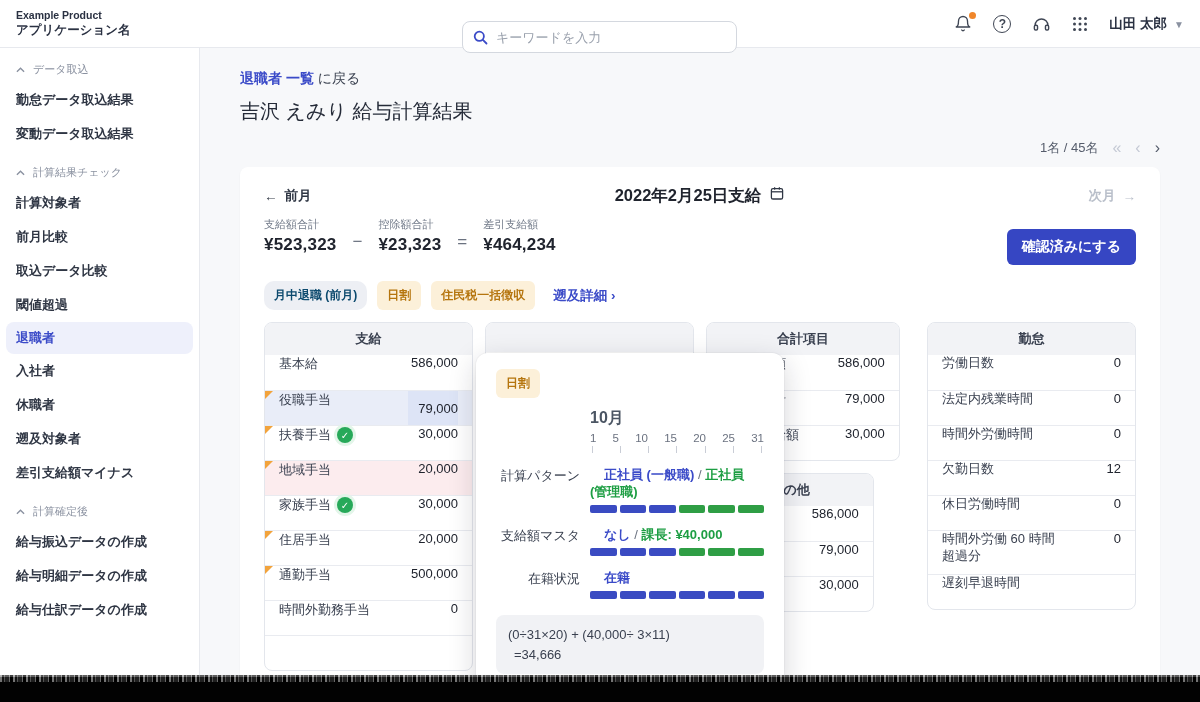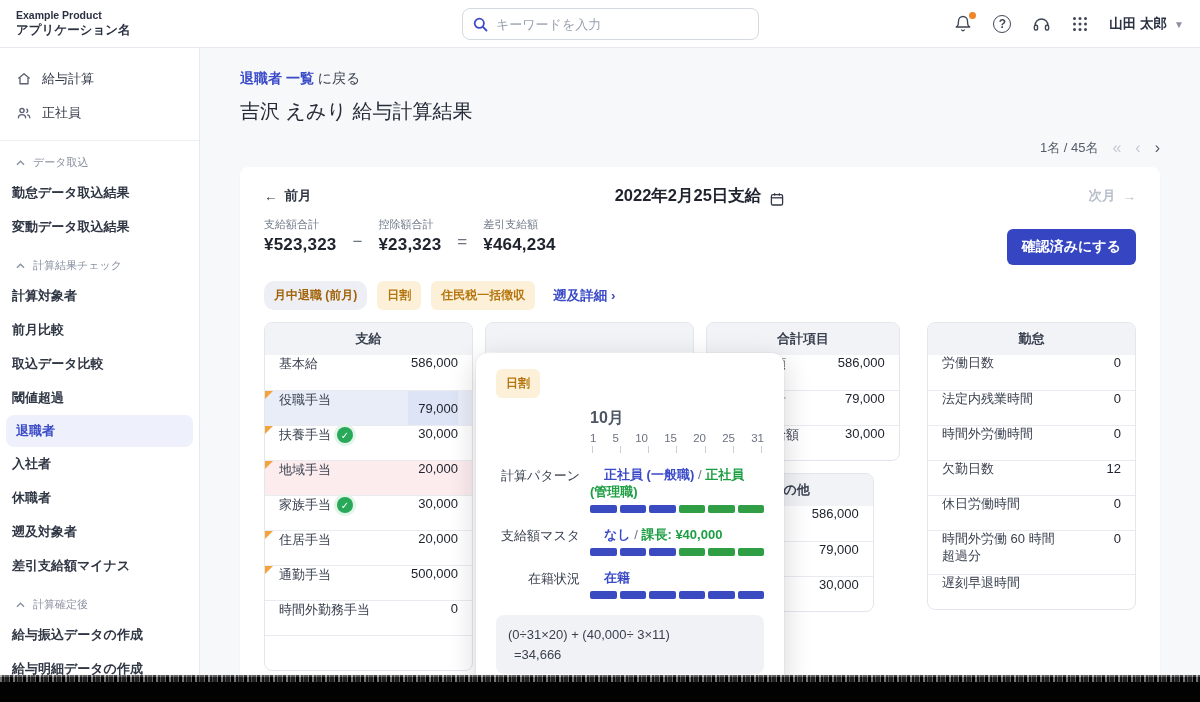--- a/index.html
+++ b/index.html
@@ -5,62 +5,62 @@
   * { margin:0; padding:0; box-sizing:border-box; }
   html,body { width:1200px; height:702px; }
   body { font-family:"Liberation Sans","DejaVu Sans",sans-serif; background:#fff; color:#2b3240; }
   .app { position:relative; width:1200px; height:702px; overflow:hidden; background:#fff; }
 
   
   .header { position:absolute; top:0; left:0; width:1200px; height:48px; background:#fff; border-bottom:1px solid #e7e9ee; z-index:30; }
   .logo { position:absolute; left:16px; top:8px; line-height:1.35; color:#2a3142; }
   .logo .l1 { font-size:10.5px; font-weight:700; }
   .logo .l2 { font-size:12.5px; font-weight:700; }
-  .searchbox { position:absolute; left:462px; top:8px; width:297px; height:32px; border:1px solid #d4d8df; border-radius:8px; background:#fff; display:flex; align-items:center; padding:0 10px; gap:8px; }
+  .searchbox { position:absolute; left:462px; top:21px; width:275px; height:32px; border:1px solid #d4d8df; border-radius:8px; background:#fff; display:flex; align-items:center; padding:0 10px; gap:8px; }
   .searchbox input { border:none; outline:none; flex:1; font-size:13px; color:#2b3240; font-family:inherit; background:transparent; }
   .searchbox input::placeholder { color:#9aa1ad; }
   .hicons { position:absolute; right:16px; top:0; height:48px; display:flex; align-items:center; gap:19px; color:#3f4654; }
   .hicon { position:relative; width:20px; height:20px; display:flex; align-items:center; justify-content:center; cursor:pointer; }
   .dot { position:absolute; top:-2px; right:-3px; width:7px; height:7px; border-radius:50%; background:#f0862a; }
   .qmark { width:18px; height:18px; border:1.6px solid #3f4654; border-radius:50%; font-size:12px; font-weight:700; display:flex; align-items:center; justify-content:center; }
   .user { display:flex; align-items:center; gap:7px; font-size:13.5px; font-weight:700; color:#2a3142; cursor:pointer; }
   .caret { font-size:10px; color:#8a91a0; }
 
   
   .sidebar { position:absolute; top:48px; left:0; width:200px; bottom:0; background:#fff; border-right:1px solid #e7e9ee; z-index:10; font-size:13px; }
   .side-top { padding:14px 0 10px; border-bottom:1px solid #edeff3; }
   .side-item { display:flex; align-items:center; gap:10px; padding:8px 16px; color:#2f3644; cursor:pointer; }
   .side-item svg { flex:none; }
   .section-title { display:flex; align-items:center; gap:8px; padding:14px 16px 6px; font-size:11px; color:#8a91a0; cursor:pointer; }
-  .nav-item { padding:8px 0; color:#2f3644; font-weight:600; cursor:pointer;margin-left:12px; }
+  .nav-item { padding:8px 16px; color:#2f3644; font-weight:600; cursor:pointer; }
   .nav-item.active { margin:0 6px; padding:7px 10px; background:#eef0fb; color:#3b4bc8; border-radius:8px; }
 
   
   .main { position:absolute; left:200px; top:48px; right:0; bottom:0; background:#f7f8fa; overflow:hidden; }
   .crumb { margin:22px 0 0 40px; font-size:14px; color:#3f4654; }
   .crumb a { color:#3b4bc8; font-weight:700; text-decoration:none; cursor:pointer; }
   .page-title { margin:10px 0 0 40px; font-size:20px; font-weight:400; color:#252b38; }
   .pager { display:flex; justify-content:flex-end; align-items:center; gap:14px; margin:14px 40px 10px 0; font-size:13px; color:#555c6b; }
   .pager .chev { font-size:16px; line-height:1; cursor:pointer; }
   .chev.disabled { color:#c4c9d4; }
 
   .card { position:relative; margin-left:40px; width:920px; min-height:520px; background:#fff; border-radius:8px; box-shadow:0 1px 2px rgba(20,24,40,.05); }
   .period-row { position:relative; padding:20px 24px 0; height:40px; }
   .pm { position:absolute; left:24px; top:20px; font-size:13.5px; font-weight:700; color:#2f3644; cursor:pointer; display:flex; gap:7px; align-items:center; }
   .nm { position:absolute; right:24px; top:20px; font-size:13.5px; font-weight:700; color:#b9bfca; cursor:pointer; display:flex; gap:7px; align-items:center; }
-  .pay-date { position:absolute; left:0; right:0; top:18px; text-align:center; font-size:16.5px; font-weight:700; color:#20242e; display:flex; justify-content:center; align-items:flex-end; gap:8px; }
+  .pay-date { position:absolute; left:0; right:0; top:18px; text-align:center; font-size:16.5px; font-weight:700; color:#20242e; display:flex; justify-content:center; align-items:flex-start; gap:8px; }
   .sums { display:flex; align-items:flex-end; padding:10px 24px 0; gap:16px; }
   .stat .sl { font-size:11px; color:#717a89; margin-bottom:3px; }
   .stat .sv { font-size:17px; font-weight:700; color:#20242e; letter-spacing:.2px; }
   .op { font-size:17px; color:#6b7280; padding-bottom:3px; }
   .confirm-btn { position:absolute; right:24px; top:62px; background:#3646c3; color:#fff; border:none; border-radius:6px; font-size:14px; font-weight:700; padding:9px 15px; cursor:pointer; font-family:inherit; }
 
   .tags-row { display:flex; align-items:center; gap:10px; padding:26px 24px 0; }
   .tag { font-size:12px; font-weight:700; padding:6px 10px; border-radius:6px; }
-  .tag.grey { background:#edeff4; color:#a16207;border-radius:10px; }
+  .tag.grey { background:#edeff4; color:#0c4a6e;border-radius:10px; }
   .tag.amber { background:#fcf0d9; color:#b5750e; }
   .retro-link { margin-left:8px; color:#3b4bc8; font-size:13.5px; font-weight:700; cursor:pointer; }
 
   .tables { display:grid; grid-template-columns:repeat(4,1fr); gap:12px; padding:12px 24px 0; }
   .tbl { background:#fff; border:1px solid #e3e6ec; border-radius:8px; overflow:hidden; align-self:start; }
   .tbl-h { background:#f2f3f6; text-align:center; font-size:13px; font-weight:700; color:#3a4150; padding:7px 0; }
   .trow { position:relative; display:flex; justify-content:space-between; align-items:flex-start; min-height:35px; padding:0 14px; border-top:1px solid #e9ebf0; font-size:13px;gap:46px; }
   .trow .lbl { color:#3a4150; display:flex; align-items:center; gap:6px; }
   .trow .val { color:#20242e; font-weight:500; }
   .trow.hl-blue { background:#e9edf8; }
@@ -149,42 +149,20 @@
           </svg>
       </div>
       <div class="user">
         <span>山田 太郎</span>
         <span class="caret">▼</span>
       </div>
     </div>
   </div>
 
   <div class="sidebar">
-    <div class="side-top">
-      <div class="side-item">
-        <span>
-          <svg width="16" height="16" viewBox="0 0 20 20" fill="none" stroke="#5a6170" stroke-width="1.7" stroke-linejoin="round">
-              <path d="M3 9.5 L10 3.5 L17 9.5"></path>
-              <path d="M5 8.3 V16 H15 V8.3"></path>
-            </svg>
-        </span>
-        <span>給与計算</span>
-      </div>
-      <div class="side-item">
-        <span>
-          <svg width="16" height="16" viewBox="0 0 20 20" fill="none" stroke="#5a6170" stroke-width="1.7" stroke-linecap="round">
-              <circle cx="7.5" cy="7" r="2.6"></circle>
-              <path d="M3 16c0-2.5 2-4 4.5-4s4.5 1.5 4.5 4"></path>
-              <path d="M13.5 5.2a2.4 2.4 0 0 1 0 4.1"></path>
-              <path d="M14.5 12.4c1.7.5 2.8 1.8 2.8 3.6"></path>
-            </svg>
-        </span>
-        <span>正社員</span>
-      </div>
-    </div>
 
     <div class="section-title">
       <svg width="9" height="6" viewBox="0 0 10 6">
           <path d="M1 5 L5 1 L9 5" fill="none" stroke="#8a91a0" stroke-width="1.5"></path>
         </svg>
       <span>データ取込</span>
     </div>
     <div class="nav-item">勤怠データ取込結果</div>
     <div class="nav-item">変動データ取込結果</div>
 

